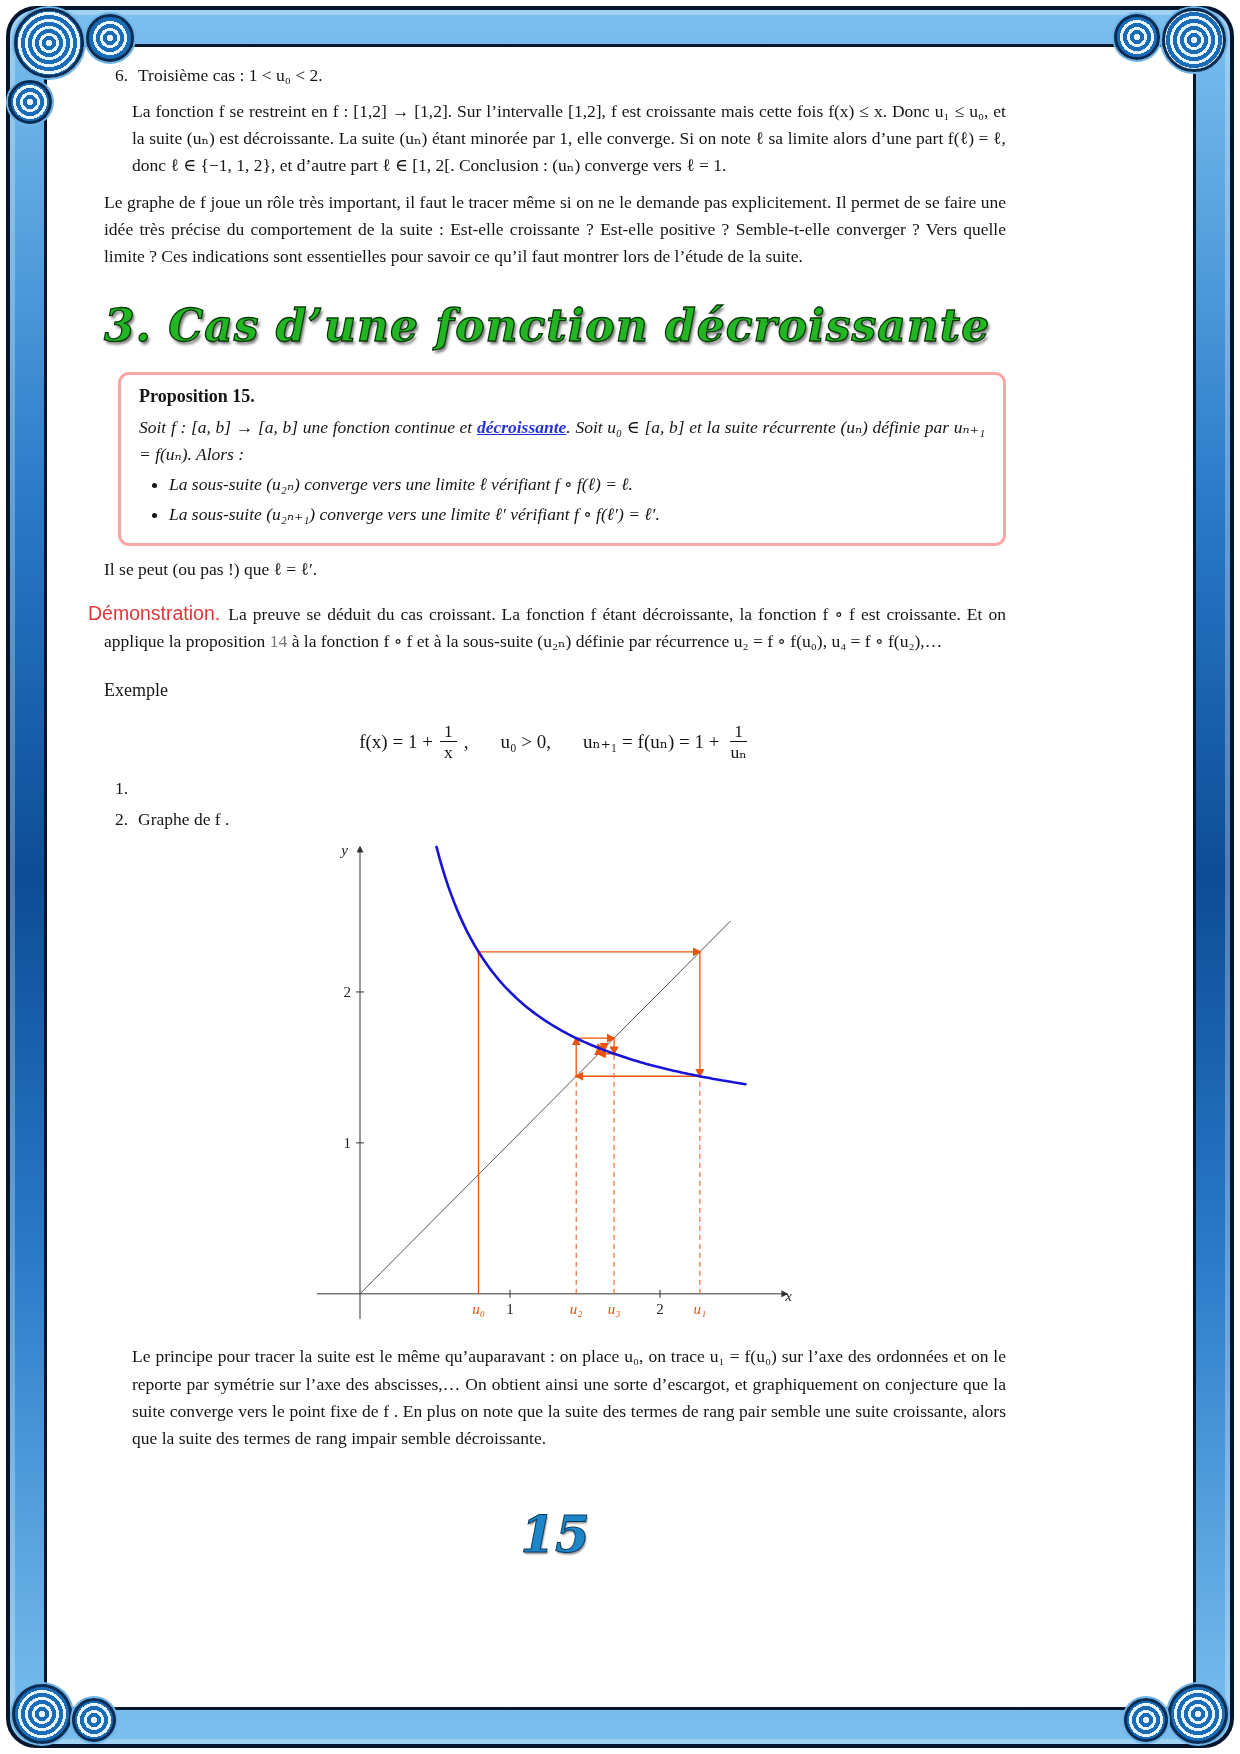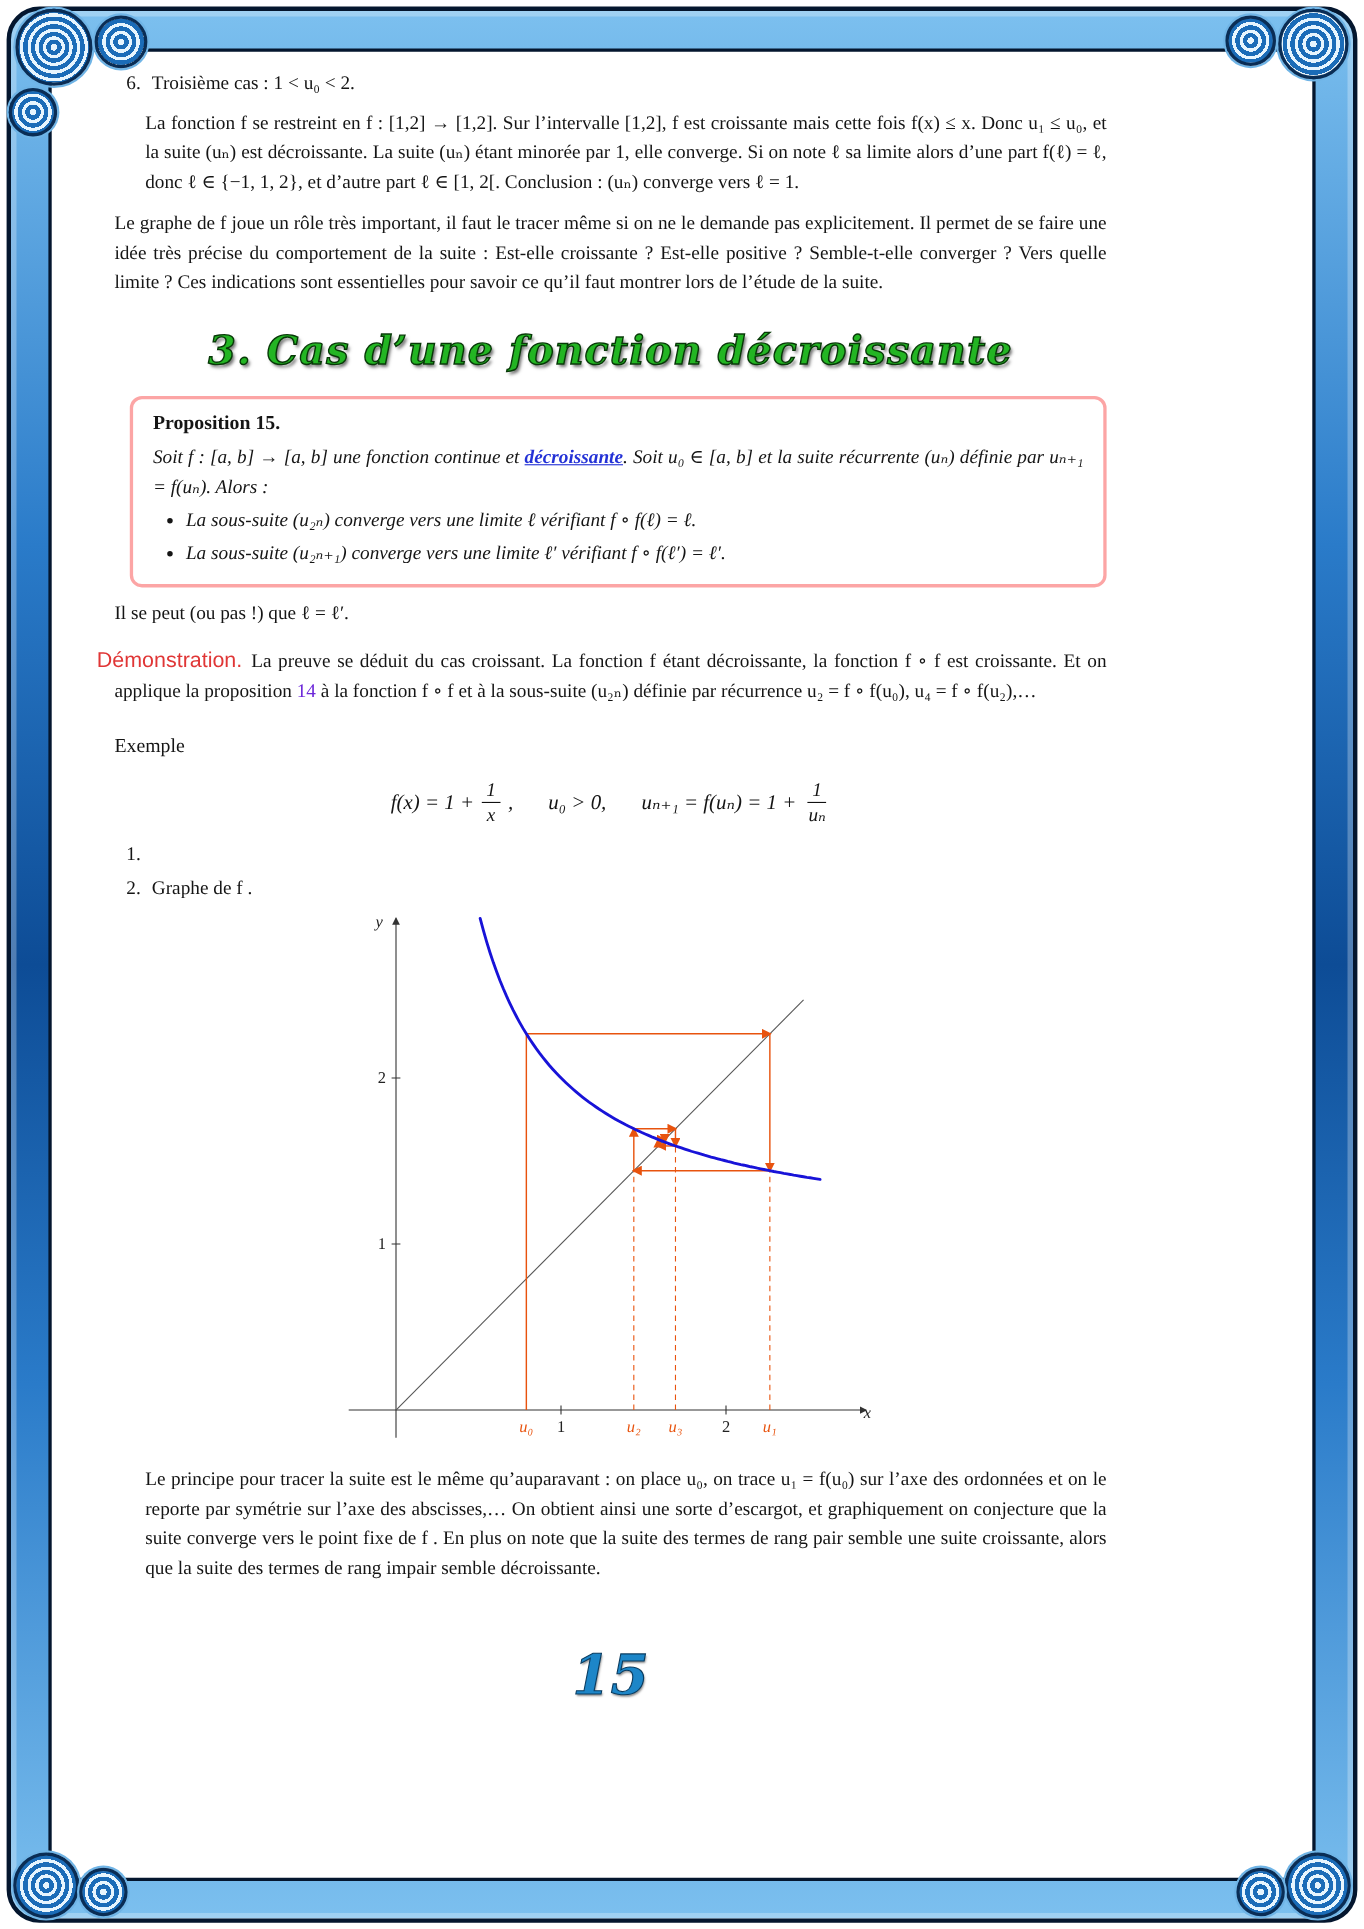--- a/index.html
+++ b/index.html
@@ -40,50 +40,50 @@
     position:absolute;inset:44px;padding:14px 190px 0 60px;
     font-size:17.5px;line-height:1.55;text-align:justify;
   }
   p{margin:9px 0;}
   .numbered-item{display:flex;gap:10px;margin-top:4px;}
   .numbered-item .marker{min-width:24px;text-align:right;}
   .indented{margin-left:28px;}
 
   .section-heading{
     margin:22px 0 12px;font-family:"DejaVu Serif","Liberation Serif",serif;
-    font-style:italic;font-weight:bold;font-size:36px;letter-spacing:1px;
+    font-style:italic;font-weight:bold;font-size:44px;letter-spacing:1px;
     color:#23b523;-webkit-text-stroke:1.3px #073807;
     text-shadow:2px 3px 3px rgba(0,0,0,0.55);
-    text-align:center;
+    text-align:left;
   }
 
   .prop-box{
     border:3px solid #fca5a5;border-radius:11px;
     margin:6px 0 10px 14px;padding:8px 18px 12px;background:#ffffff;
   }
   .prop-title{font-weight:bold;font-size:18px;margin-bottom:2px;}
   .prop-body{font-style:italic;margin:3px 0;}
   .prop-bullets{margin:2px 0 0 30px;padding:0;font-style:italic;}
   .prop-bullets li{margin:3px 0;}
   .hl-blue{color:#2331d6;font-weight:bold;text-decoration:underline;}
-  .link-blue{color:#6d28d9;cursor:pointer;}
+  .link-blue{color:#737373;cursor:pointer;}
 
   .demo{margin-top:14px;}
   .demo-label{
     color:#e03636;font-size:19.5px;
     font-family:"Liberation Sans","DejaVu Sans",sans-serif;
     margin-left:-16px;margin-right:2px;
   }
   .demo-line2{display:flex;justify-content:space-between;margin-top:2px;}
 
   .exemple-label{font-weight:normal;font-size:18px;margin:22px 0 4px;}
 
   .formula{
     display:flex;justify-content:center;align-items:center;column-gap:48px;
-    font-style:italic;font-size:19px;margin:16px 0 12px;gap:32px;
+    font-size:19px;margin:16px 0 12px;gap:32px;
   }
   .fgroup{display:inline-flex;align-items:center;gap:7px;}
   .frac{display:inline-flex;flex-direction:column;align-items:center;line-height:1.18;font-size:17.5px;}
   .frac .num{border-bottom:1.4px solid #111;padding:0 4px;}
   .frac .den{padding:0 4px;}
 
   .graph{margin:8px 0 6px;text-align:center;}
   .closing{margin-top:14px;}
 
   .page-number{

